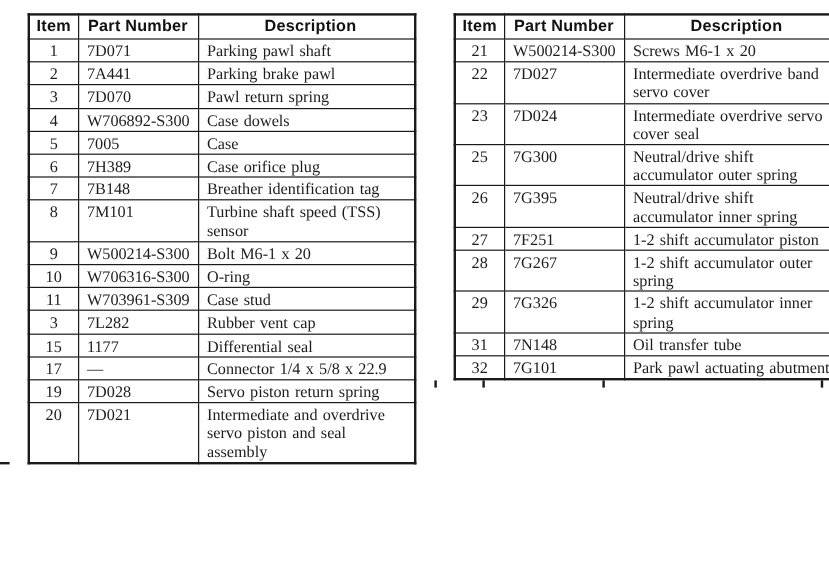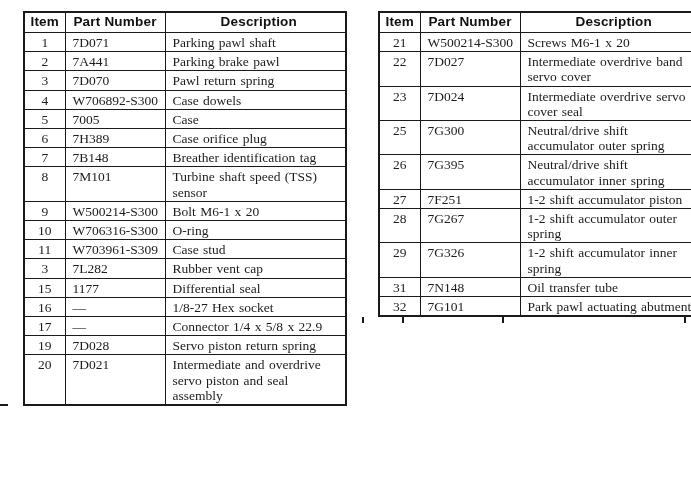--- a/index.html
+++ b/index.html
@@ -170,25 +170,20 @@
           </tr>
           <tr>
             <td class="c-item">3</td>
             <td class="c-part">7L282</td>
             <td class="c-desc">Rubber vent cap</td>
           </tr>
           <tr>
             <td class="c-item">15</td>
             <td class="c-part">1177</td>
             <td class="c-desc">Differential seal</td>
-          </tr>
-          <tr>
-            <td class="c-item">16</td>
-            <td class="c-part">—</td>
-            <td class="c-desc">1/8-27 Hex socket</td>
           </tr>
           <tr>
             <td class="c-item">17</td>
             <td class="c-part">—</td>
             <td class="c-desc">Connector 1/4 x 5/8 x 22.9</td>
           </tr>
           <tr>
             <td class="c-item">19</td>
             <td class="c-part">7D028</td>
             <td class="c-desc">Servo piston return spring</td>

